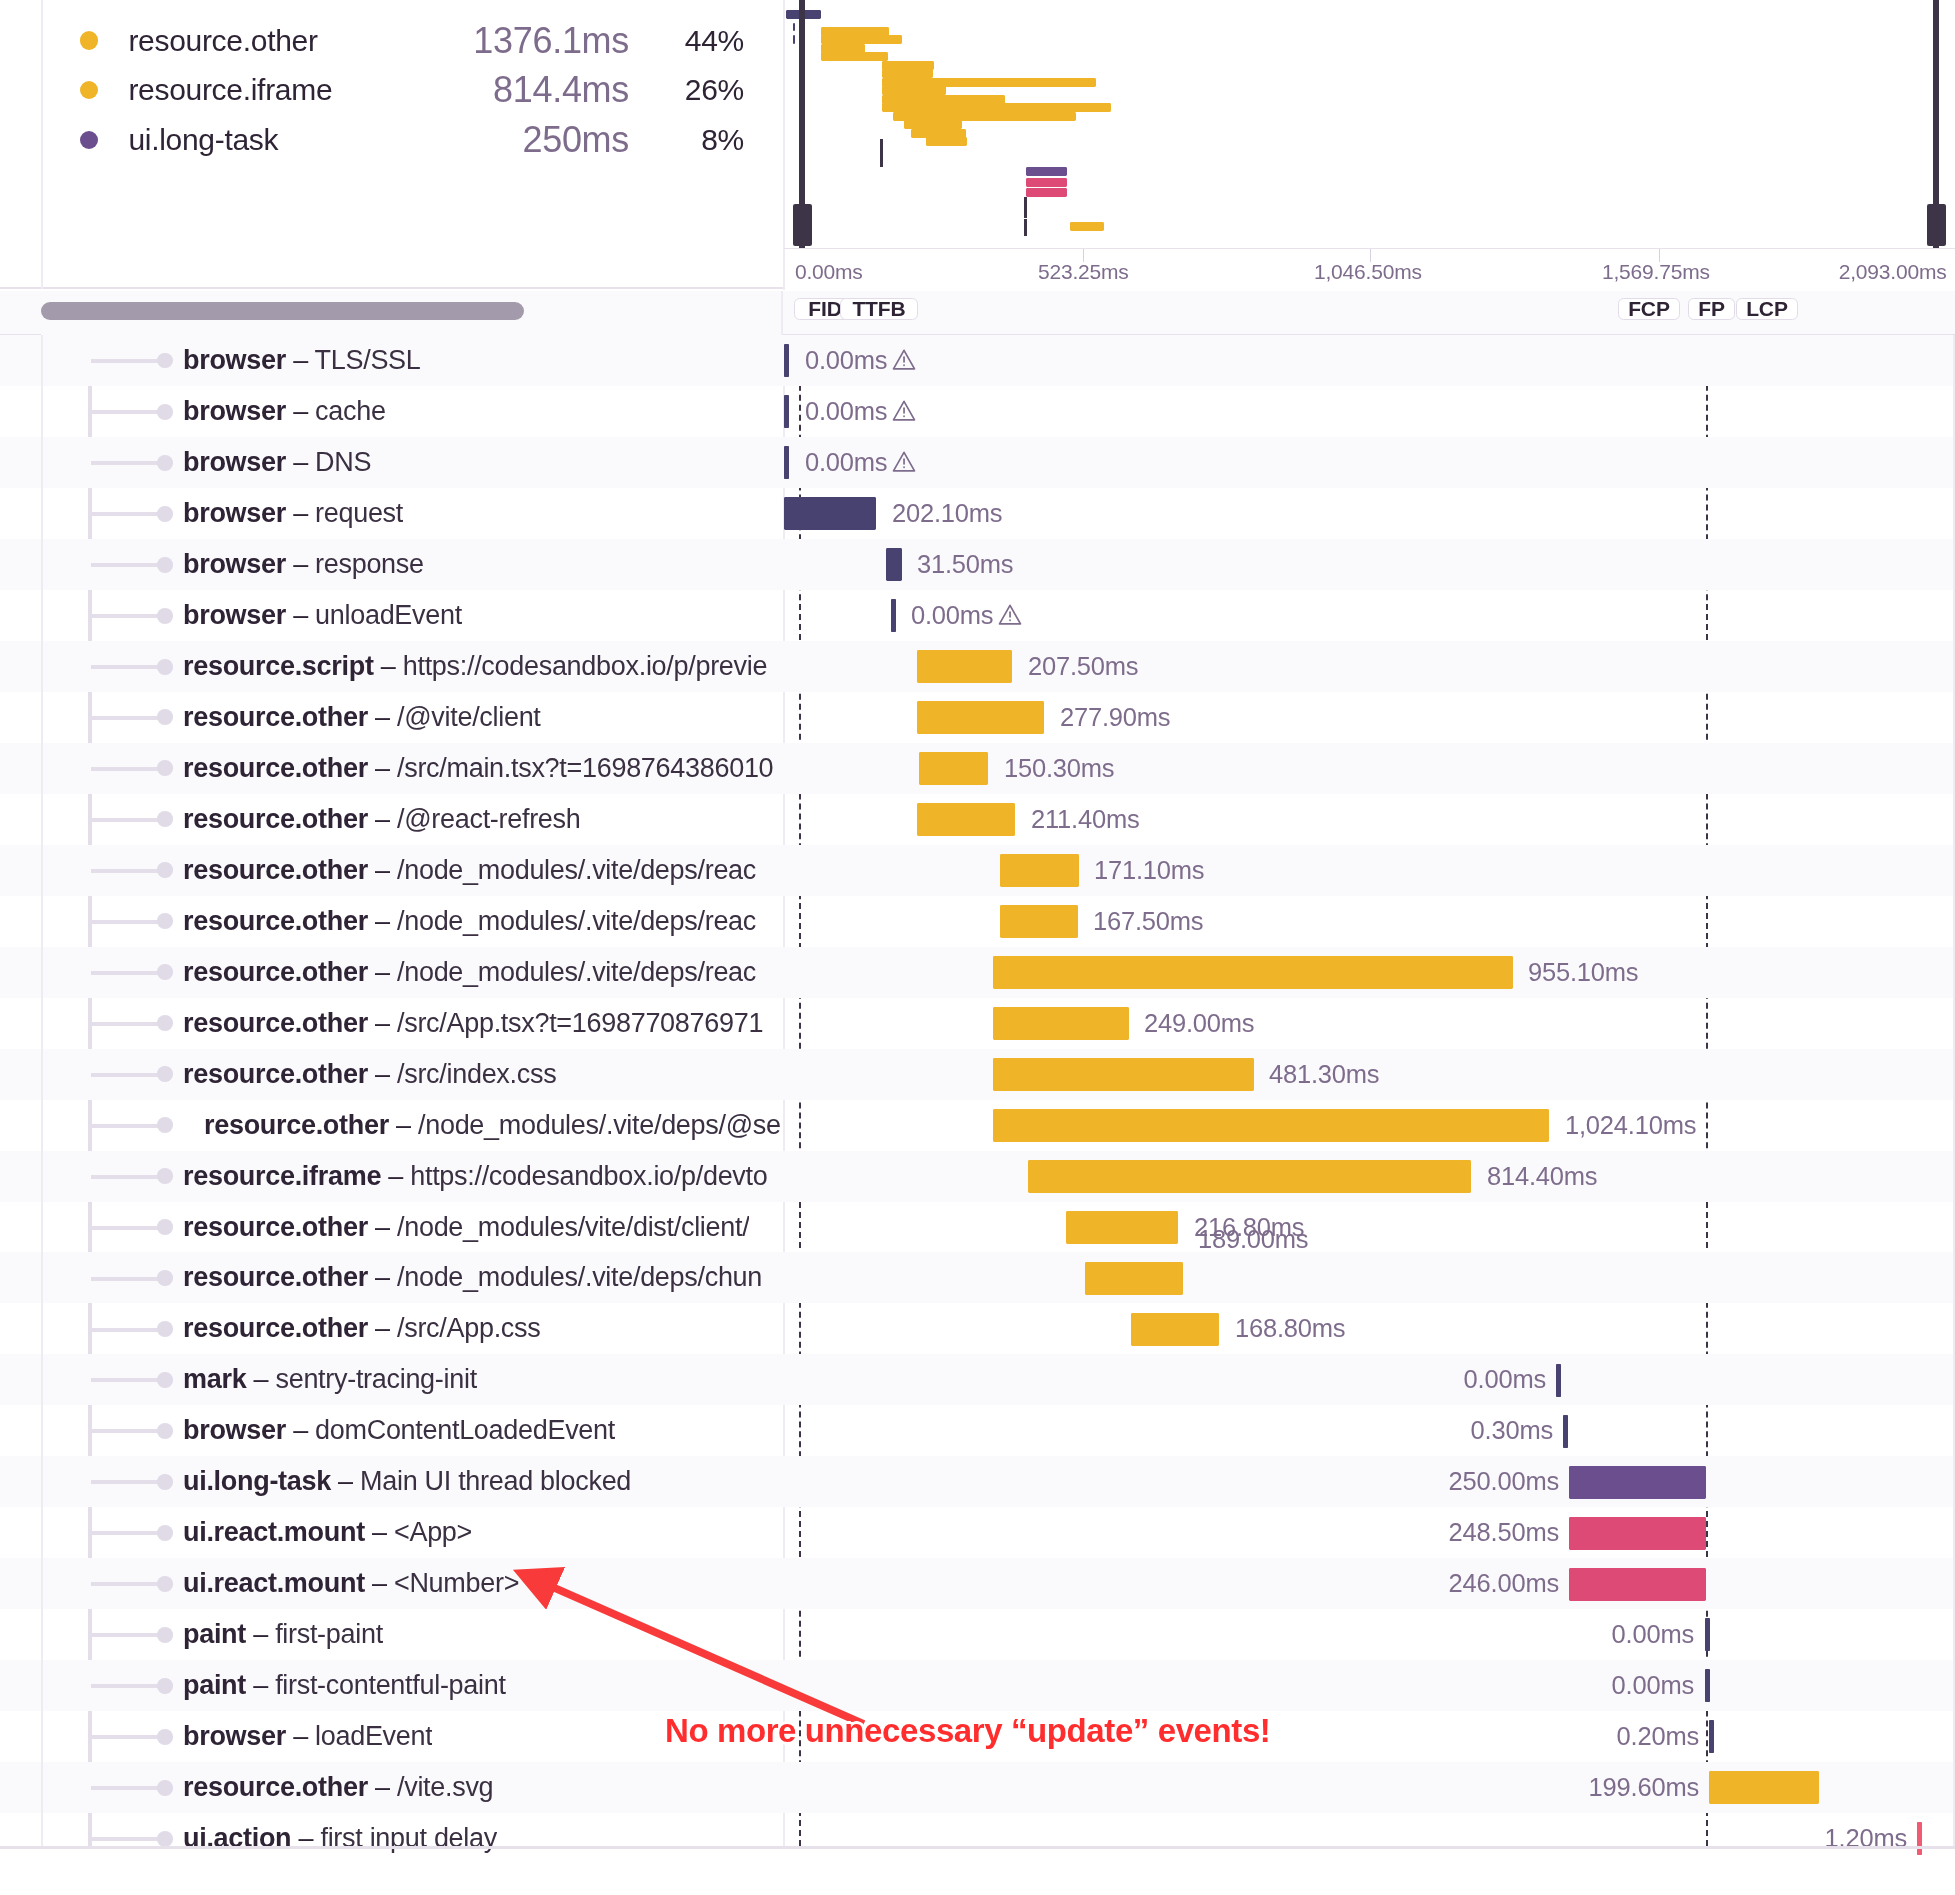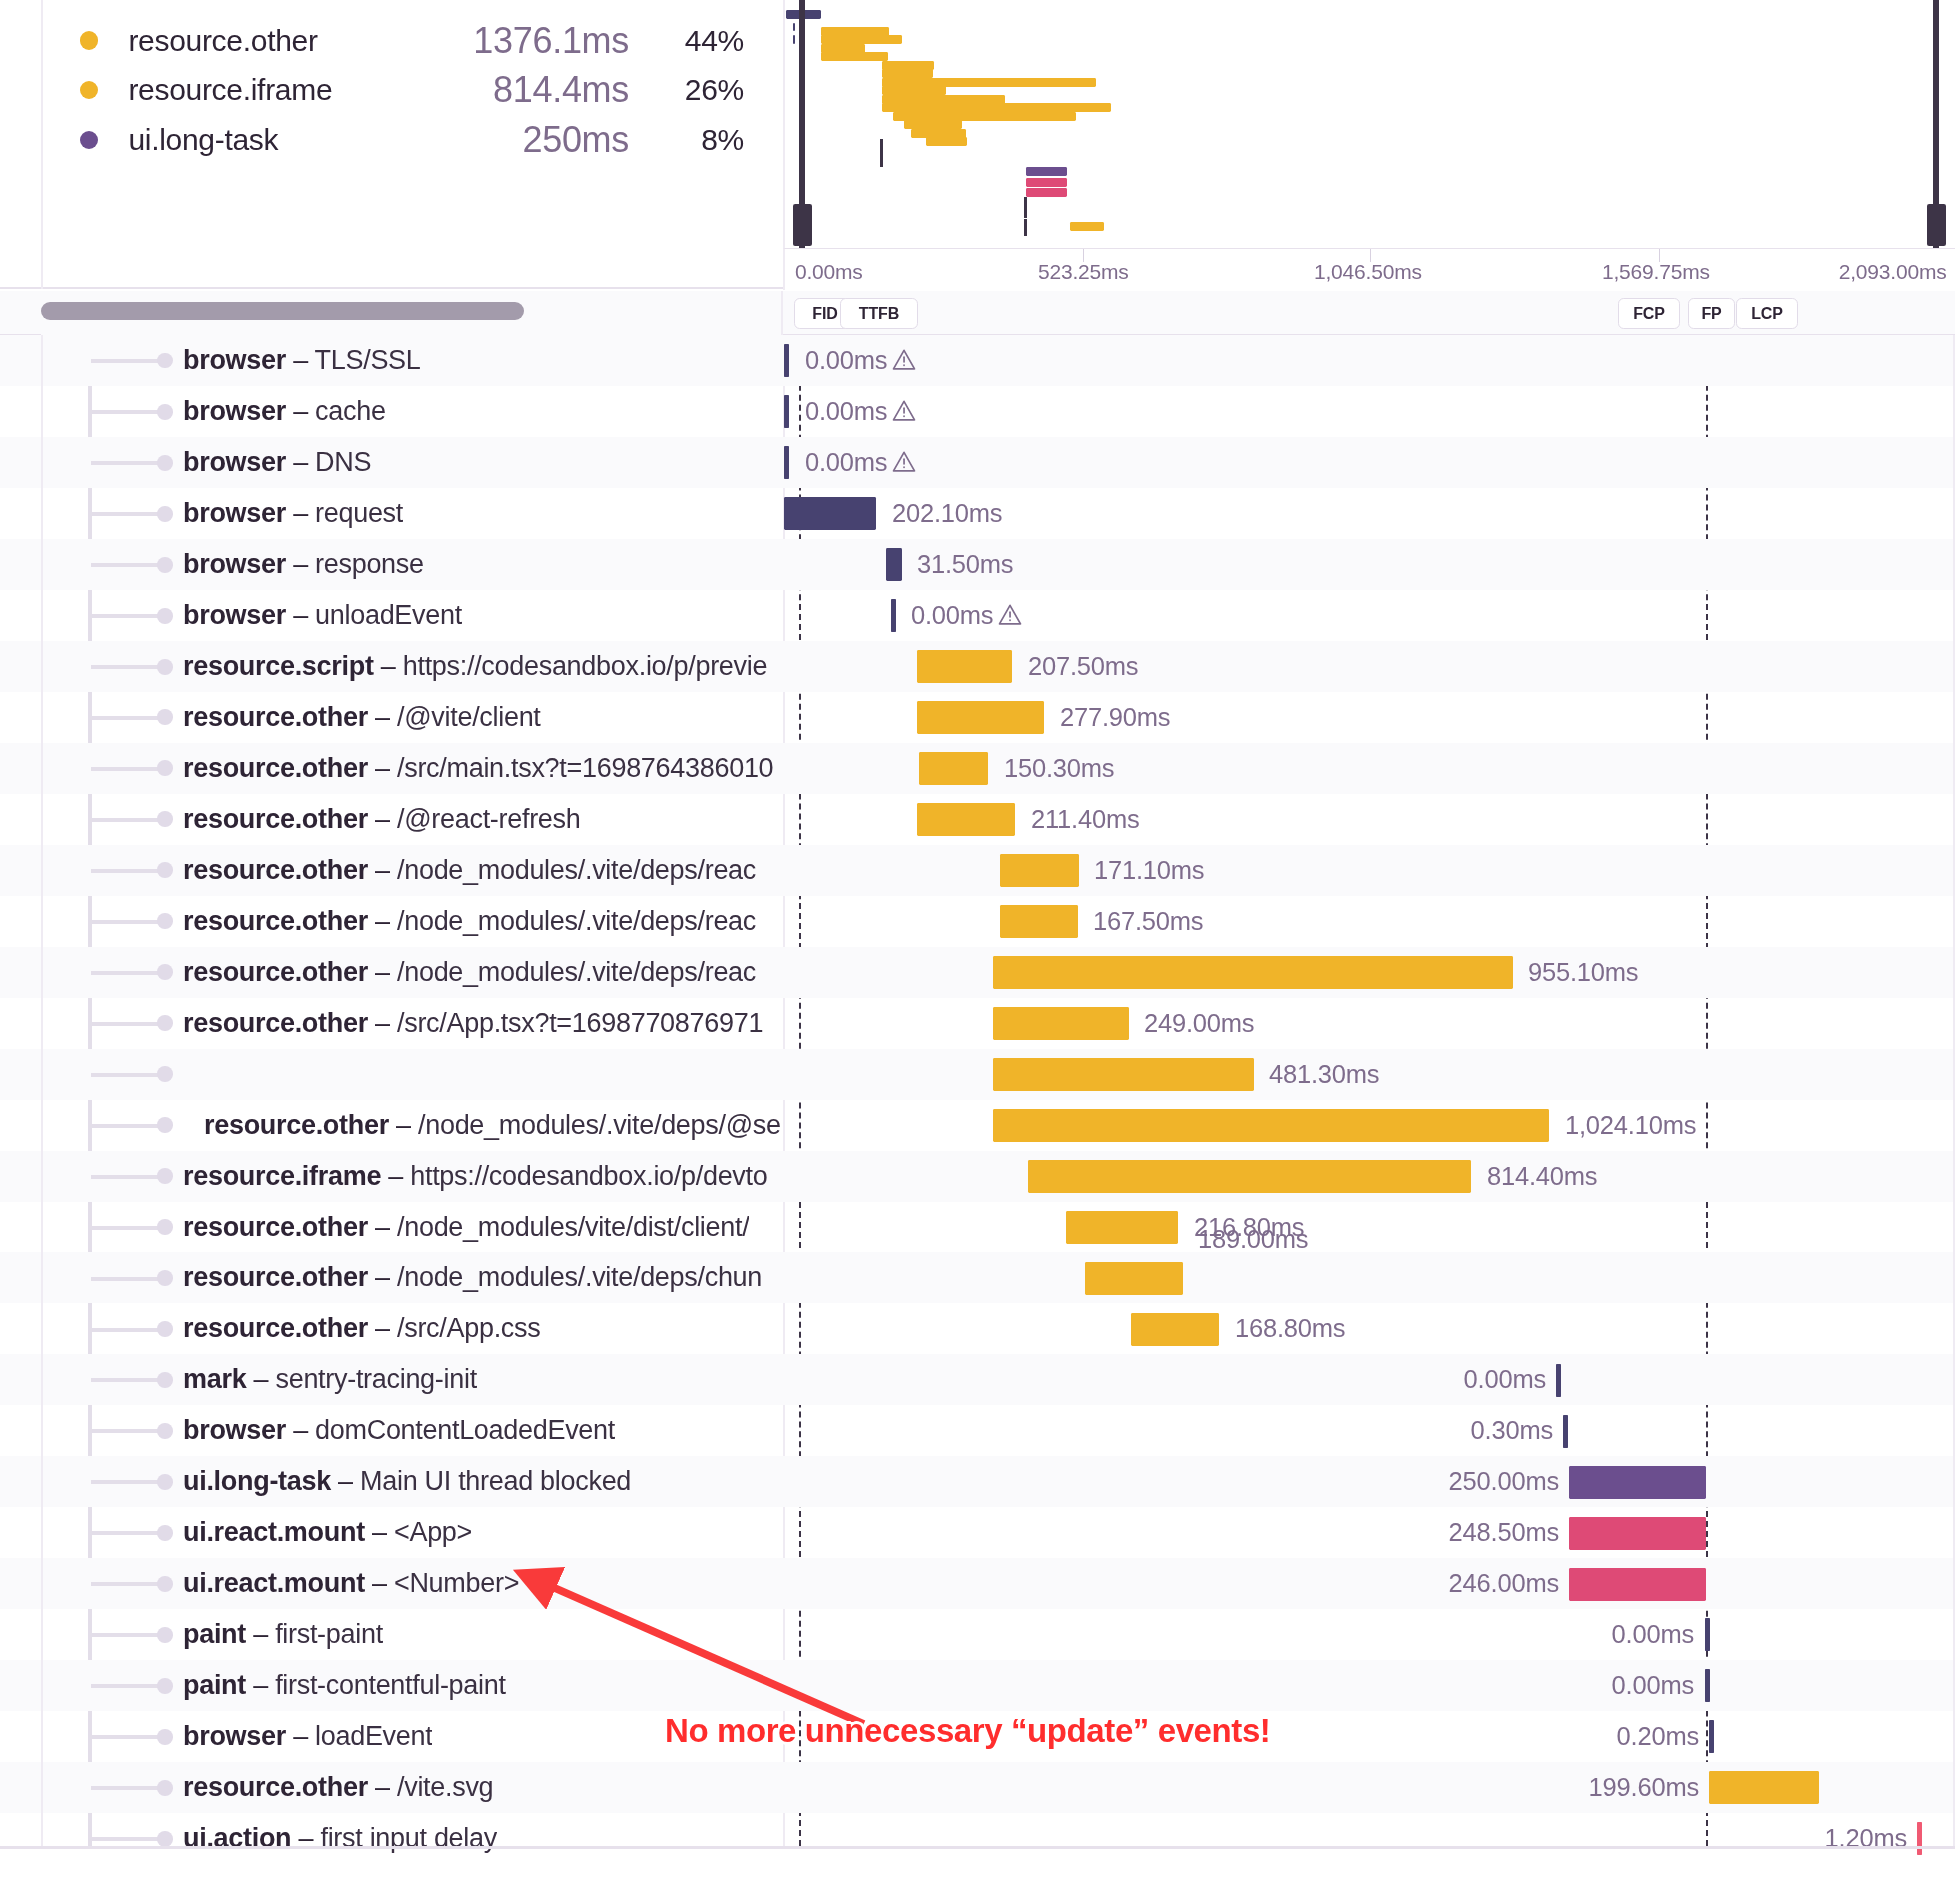--- a/index.html
+++ b/index.html
@@ -78,24 +78,24 @@
   }
   .scrollbar-track{
     position:absolute;left:41px;top:291px;width:742px;height:44px;
     background:#FAFAFC;border-right:2.1px solid #EFEBF3;box-sizing:border-box;
   }
   .scrollbar-thumb{
     position:absolute;left:41px;top:302px;width:483px;height:18.4px;
     background:#A39BAB;border-radius:9.2px;
   }
   .marker-badge{
-    position:absolute;top:298px;height:31px;
+    position:absolute;top:298px;height:22px;
     border:1.4px solid #E2DCE9;border-radius:5.7px;background:#fff;
     display:flex;align-items:center;justify-content:center;
-    font-size:16px;font-weight:700;color:#2E2435;letter-spacing:-0.1px;
+    font-size:21px;font-weight:700;color:#2E2435;letter-spacing:-0.1px;
     box-sizing:border-box;
   }
 
   
   .rows{
     position:absolute;left:0;top:335px;width:1955px;height:1511px;
     background:#fff;
   }
   .row{
     position:absolute;left:0;width:1955px;height:51px;
@@ -336,20 +336,21 @@
       <div class="dur" style="top: 612px; left: 1528px;"><span>955.10ms</span></div>
       <div class="row" style="top: 663px;"></div>
       <div class="connector" style="top: 687px;"></div>
       <div class="node-dot" style="left: 157px; top: 680px;"></div>
       <div class="row-label" style="top: 663px; max-width: 613px; overflow: hidden;"><b>resource.other</b><span class="dash"> – </span><span class="desc">/src/App.tsx?t=1698770876971</span></div>
       <div class="bar" style="left: 993px; top: 672px; width: 136px; background: rgb(240, 180, 41);"></div>
       <div class="dur" style="top: 663px; left: 1144px;"><span>249.00ms</span></div>
       <div class="row alt" style="top: 714px;"></div>
       <div class="connector" style="top: 738px;"></div>
       <div class="node-dot" style="left: 157px; top: 731px;"></div>
+      <div class="row-label" style="top: 714px; max-width: 613px; overflow: hidden;"><b>resource.other</b><span class="dash"> – </span><span class="desc">/src/index.css</span></div>
       <div class="bar" style="left: 993px; top: 723px; width: 261px; background: rgb(240, 180, 41);"></div>
       <div class="dur" style="top: 714px; left: 1269px;"><span>481.30ms</span></div>
       <div class="row" style="top: 765px;"></div>
       <div class="connector" style="top: 789px;"></div>
       <div class="node-dot" style="left: 157px; top: 782px;"></div>
       <div class="row-label" style="top: 765px; max-width: 613px; overflow: hidden; margin-left: 21px;"><b>resource.other</b><span class="dash"> – </span><span class="desc">/node_modules/.vite/deps/@se</span></div>
       <div class="bar" style="left: 993px; top: 774px; width: 556px; background: rgb(240, 180, 41);"></div>
       <div class="dur" style="top: 765px; left: 1565px;"><span>1,024.10ms</span></div>
       <div class="row alt" style="top: 816px;"></div>
       <div class="connector" style="top: 840px;"></div>

